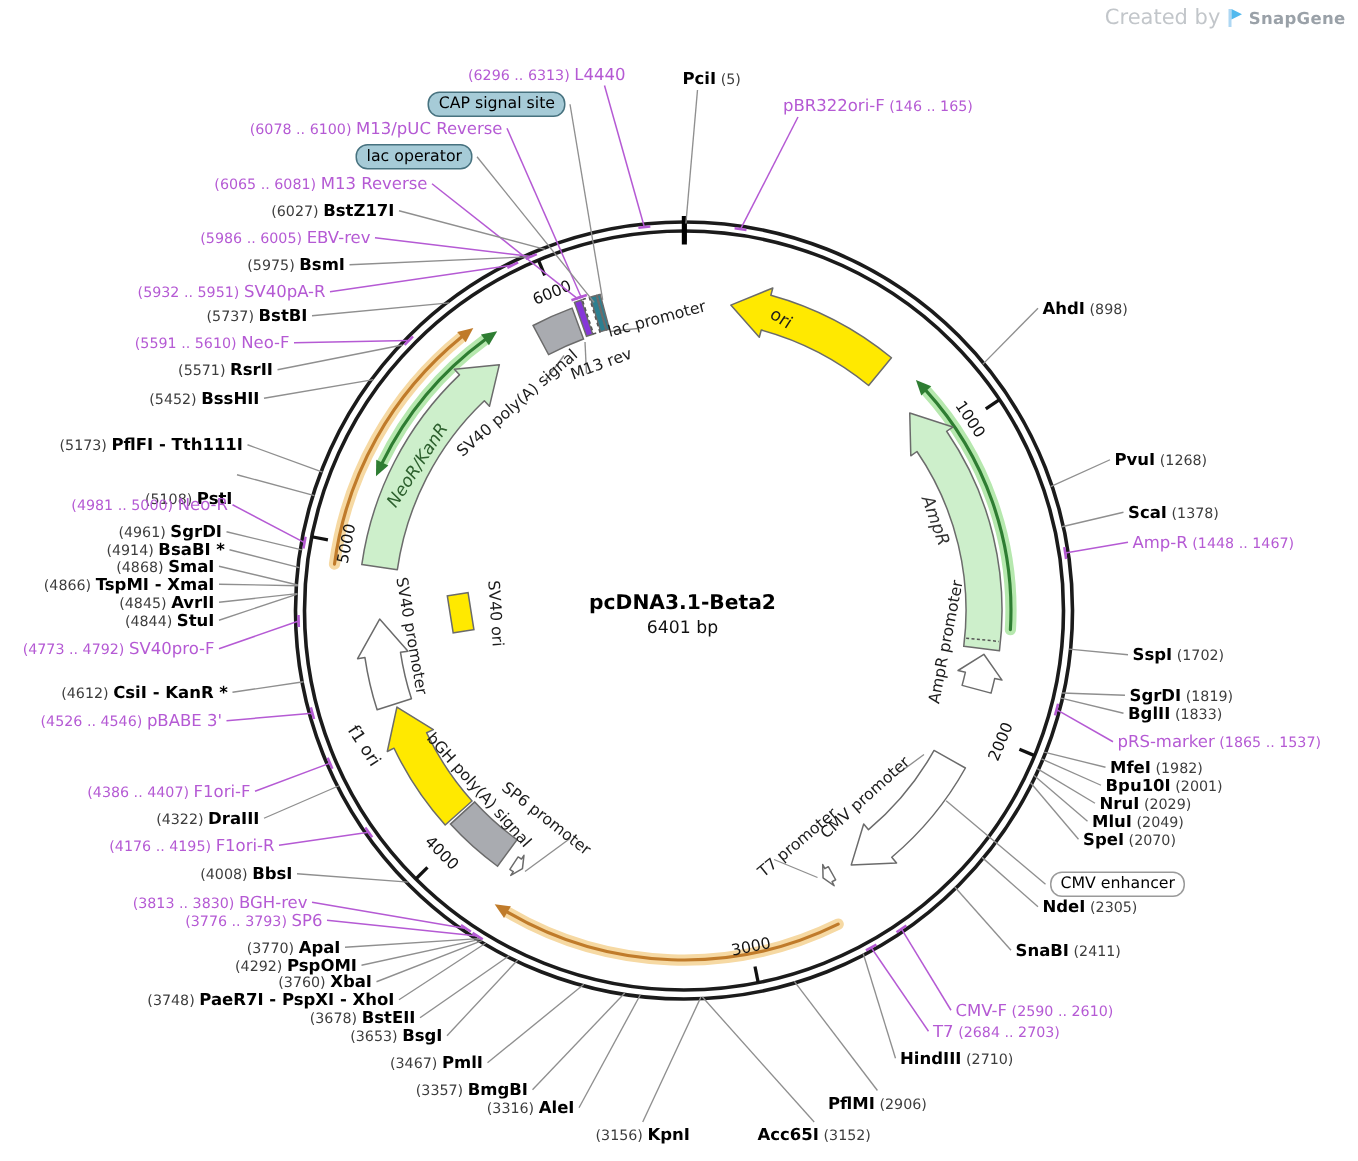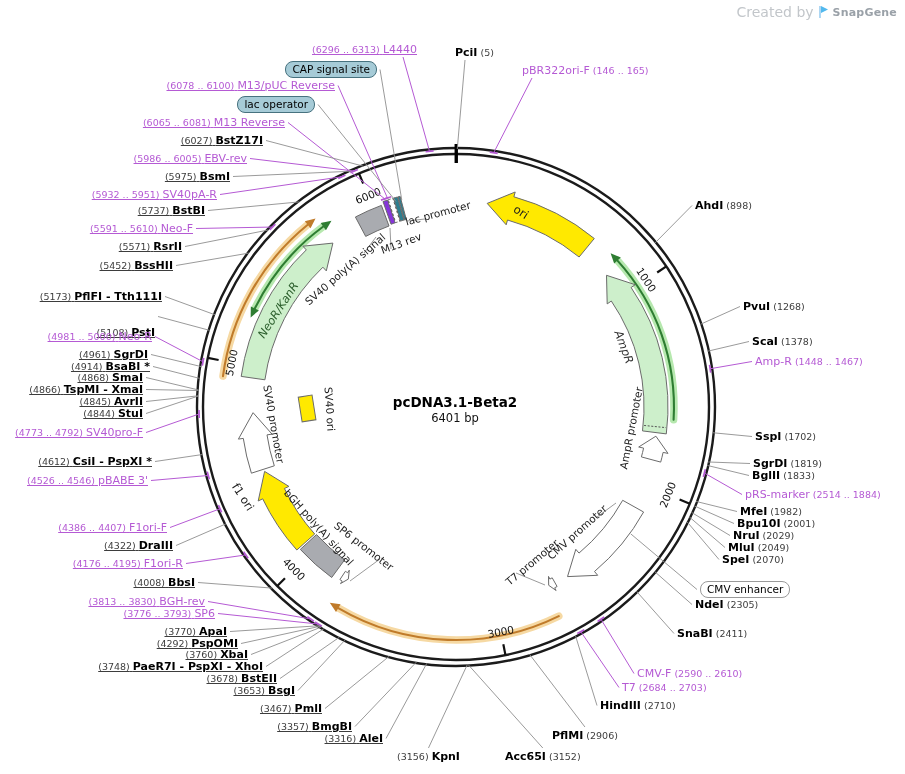--- a/index.html
+++ b/index.html
@@ -1,20 +1,20 @@
 <!DOCTYPE html>
 <html><head>
 <meta charset="utf-8">
 <style>
   html,body{margin:0;padding:0;background:#fff;}
   #stage{position:relative;width:905px;height:774px;background:#fff;overflow:hidden;
          font-family:"DejaVu Sans","Liberation Sans",sans-serif;}
   #map{position:absolute;left:0;top:0;}
   .site{position:absolute;white-space:nowrap;font-size:9.5px;color:#3d3d3d;line-height:13px;z-index:5;}
-  .site.l{text-align:right;text-decoration:underline;}
+  .site.l{text-align:right;}
   .site .enz{font-weight:bold;color:#000;font-size:11px;}
   .site .pos{font-size:9.5px;}
   .site.primer, .site.primer .pos, .site.primer .pname{color:#b55ad4;}
   .site.primer .pname{font-size:11px;}
   .pill{position:absolute;background:#a6cbd7;border:1px solid #47727f;border-radius:8px;
         padding:0 6px;font-size:10.5px;color:#000;height:15px;line-height:15px;z-index:5;white-space:nowrap;}
   .pill.white{background:#fff;border-color:#9a9a9a;}
   .fl{position:absolute;white-space:nowrap;color:#1c1c1c;font-size:10.5px;z-index:4;}
   .fl.big{font-size:11.5px;}
   .fl.gene{font-style:italic;color:#2c5f2d;}
@@ -210,21 +210,21 @@
 <div class="site l" style="right:743px;top:290px;"><span class="pos">(5173)</span> <span class="enz">PflFI - Tth111I</span></div>
 <div class="site l" style="right:750px;top:326px;"><span class="pos">(5108)</span> <span class="enz">PstI</span></div>
 <div class="site l primer" style="right:753px;top:330px;"><span class="pos">(4981 .. 5000)</span> <span class="pname">Neo-R</span></div>
 <div class="site l" style="right:757px;top:348px;"><span class="pos">(4961)</span> <span class="enz">SgrDI</span></div>
 <div class="site l" style="right:755px;top:360px;"><span class="pos">(4914)</span> <span class="enz">BsaBI *</span></div>
 <div class="site l" style="right:762px;top:371px;"><span class="pos">(4868)</span> <span class="enz">SmaI</span></div>
 <div class="site l" style="right:762px;top:383px;"><span class="pos">(4866)</span> <span class="enz">TspMI - XmaI</span></div>
 <div class="site l" style="right:762px;top:395px;"><span class="pos">(4845)</span> <span class="enz">AvrII</span></div>
 <div class="site l" style="right:762px;top:407px;"><span class="pos">(4844)</span> <span class="enz">StuI</span></div>
 <div class="site l primer" style="right:762px;top:426px;"><span class="pos">(4773 .. 4792)</span> <span class="pname">SV40pro-F</span></div>
-<div class="site l" style="right:753px;top:455px;"><span class="pos">(4612)</span> <span class="enz">CsiI - PspXI *</span></div>
+<div class="site l" style="right:753px;top:455px;"><span class="pos">(4612)</span> <span class="enz">CsiI - KanR *</span></div>
 <div class="site l primer" style="right:757px;top:474px;"><span class="pos">(4526 .. 4546)</span> <span class="pname">pBABE 3'</span></div>
 <div class="site l primer" style="right:738px;top:521px;"><span class="pos">(4386 .. 4407)</span> <span class="pname">F1ori-F</span></div>
 <div class="site l" style="right:732px;top:539px;"><span class="pos">(4322)</span> <span class="enz">DraIII</span></div>
 <div class="site l primer" style="right:722px;top:557px;"><span class="pos">(4176 .. 4195)</span> <span class="pname">F1ori-R</span></div>
 <div class="site l" style="right:710px;top:576px;"><span class="pos">(4008)</span> <span class="enz">BbsI</span></div>
 <div class="site l primer" style="right:700px;top:595px;"><span class="pos">(3813 .. 3830)</span> <span class="pname">BGH-rev</span></div>
 <div class="site l primer" style="right:690px;top:607px;"><span class="pos">(3776 .. 3793)</span> <span class="pname">SP6</span></div>
 <div class="site l" style="right:678px;top:625px;"><span class="pos">(3770)</span> <span class="enz">ApaI</span></div>
 <div class="site l" style="right:667px;top:637px;"><span class="pos">(4292)</span> <span class="enz">PspOMI</span></div>
 <div class="site l" style="right:657px;top:648px;"><span class="pos">(3760)</span> <span class="enz">XbaI</span></div>
@@ -243,21 +243,21 @@
 <div class="site primer" style="left:622px;top:681px;"><span class="pname">T7</span> <span class="pos">(2684 .. 2703)</span></div>
 <div class="site primer" style="left:637px;top:667px;"><span class="pname">CMV-F</span> <span class="pos">(2590 .. 2610)</span></div>
 <div class="site" style="left:677px;top:627px;"><span class="enz">SnaBI</span> <span class="pos">(2411)</span></div>
 <div class="site" style="left:695px;top:598px;"><span class="enz">NdeI</span> <span class="pos">(2305)</span></div>
 <div class="pill white" style="left:700px;top:581px;"><span>CMV enhancer</span></div>
 <div class="site" style="left:722px;top:553px;"><span class="enz">SpeI</span> <span class="pos">(2070)</span></div>
 <div class="site" style="left:728px;top:541px;"><span class="enz">MluI</span> <span class="pos">(2049)</span></div>
 <div class="site" style="left:733px;top:529px;"><span class="enz">NruI</span> <span class="pos">(2029)</span></div>
 <div class="site" style="left:737px;top:517px;"><span class="enz">Bpu10I</span> <span class="pos">(2001)</span></div>
 <div class="site" style="left:740px;top:505px;"><span class="enz">MfeI</span> <span class="pos">(1982)</span></div>
-<div class="site primer" style="left:745px;top:488px;"><span class="pname">pRS-marker</span> <span class="pos">(2514 .. 1884)</span></div>
+<div class="site primer" style="left:745px;top:488px;"><span class="pname">pRS-marker</span> <span class="pos">(1865 .. 1537)</span></div>
 <div class="site" style="left:752px;top:469px;"><span class="enz">BglII</span> <span class="pos">(1833)</span></div>
 <div class="site" style="left:753px;top:457px;"><span class="enz">SgrDI</span> <span class="pos">(1819)</span></div>
 <div class="site" style="left:755px;top:430px;"><span class="enz">SspI</span> <span class="pos">(1702)</span></div>
 <div class="site primer" style="left:755px;top:355px;"><span class="pname">Amp-R</span> <span class="pos">(1448 .. 1467)</span></div>
 <div class="site" style="left:752px;top:335px;"><span class="enz">ScaI</span> <span class="pos">(1378)</span></div>
 <div class="site" style="left:743px;top:300px;"><span class="enz">PvuI</span> <span class="pos">(1268)</span></div>
 <div class="site" style="left:695px;top:199px;"><span class="enz">AhdI</span> <span class="pos">(898)</span></div>
 <div class="site primer" style="left:522px;top:64px;"><span class="pname">pBR322ori-F</span> <span class="pos">(146 .. 165)</span></div>
 <div class="site" style="left:455px;top:46px;"><span class="enz">PciI</span> <span class="pos">(5)</span></div>
 

